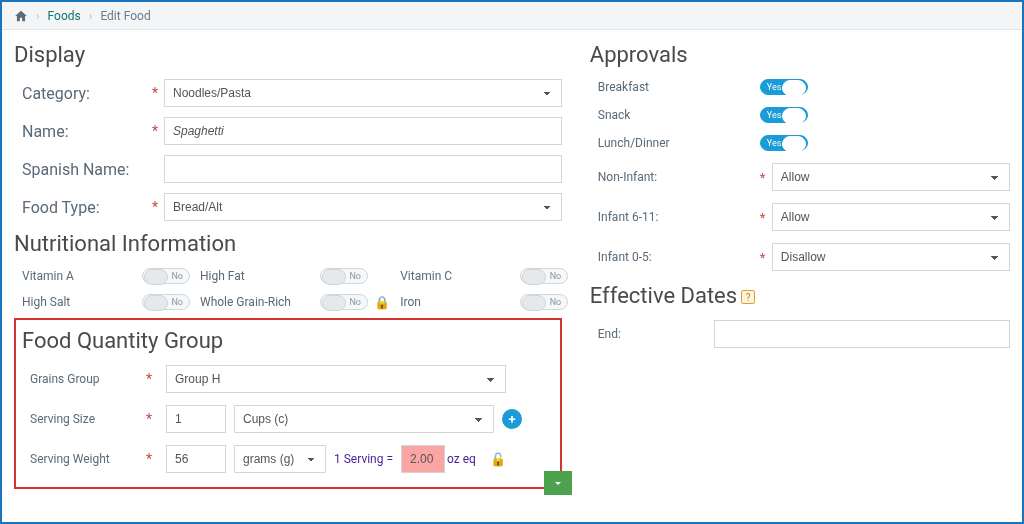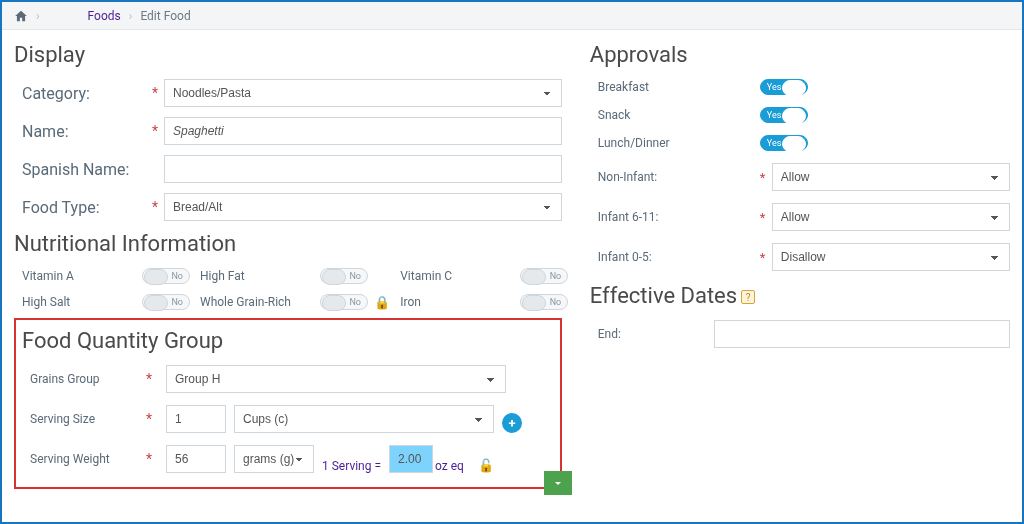--- a/index.html
+++ b/index.html
@@ -1,53 +1,53 @@
 <!DOCTYPE html>
 <html><head>
 <meta charset="utf-8">
 <style>
   * { box-sizing: border-box; }
   html, body { margin: 0; padding: 0; font-family: -apple-system, "Segoe UI", Roboto, Arial, sans-serif; font-size: 13px; color: #555; background: #fff; }
   .frame { width: 1024px; height: 524px; border: 2px solid #1a75bf; background: #fff; overflow: hidden; }
   .breadcrumb { height: 28px; background: #f4f5f7; border-bottom: 1px solid #e4e7ea; display: flex; align-items: center; padding: 0 12px; gap: 8px; font-size: 12px; color: #6c7a88; }
-  .breadcrumb a { color: #4c1d95; text-decoration: none; margin-left: 40px; }
+  .breadcrumb a { color: #0f766e; text-decoration: none; }
   .breadcrumb .sep { color: #b7c0c8; }
   .home-icon svg { width: 14px; height: 14px; fill: #5b6b79; display: block; }
   .content { display: flex; padding: 8px 12px 12px 12px; gap: 20px; }
   .col-left { width: 55%; }
   .col-right { width: 45%; padding-left: 8px; }
   h2.section { font-size: 22px; font-weight: 400; color: #4a4a4a; margin: 4px 0 12px 0; }
   h2.section.tight { margin-top: 10px; }
   .row { display: flex; align-items: center; margin-bottom: 10px; }
   .row .label { width: 130px; font-size: 16px; color: #5a6a78; padding-left: 8px; }
   .row .req { width: 14px; color: #c44; font-size: 14px; text-align: right; }
   .row .field { flex: 1; padding-left: 6px; display: flex; align-items: flex-end; gap: 6px; }
   .select, .input { height: 28px; border: 1px solid #cfd6dc; background: #fff; font-size: 12px; color: #555; padding: 0 8px; }
   .select { width: 100%; appearance: none; background-image: linear-gradient(45deg, transparent 50%, #555 50%), linear-gradient(135deg, #555 50%, transparent 50%); background-position: calc(100% - 14px) 12px, calc(100% - 10px) 12px; background-size: 4px 4px, 4px 4px; background-repeat: no-repeat; }
   .input.full { width: 100%; font-style: italic; }
   .input.sm { width: 60px; }
-  .input.ro { background: #7dd3fc; }
+  .input.ro { background: #fca5a5; }
   .nutr-grid { display: grid; grid-template-columns: 1fr 1fr 1fr; column-gap: 10px; row-gap: 10px; padding-left: 8px; }
   .nutr-item { display: flex; align-items: center; }
   .nutr-item .nlabel { width: 120px; font-size: 12px; color: #5a6a78; }
   .yn-toggle { position: relative; width: 48px; height: 16px; border: 1px solid #cfd6dc; border-radius: 10px; background: #f5f7f8; display: inline-flex; align-items: center; cursor: pointer; }
   .yn-toggle .knob { position: absolute; width: 24px; height: 16px; border-radius: 9px; background: #e5e9ec; left: 1px; top: 0; border: 1px solid #cfd6dc; }
   .yn-toggle .txt { position: absolute; font-size: 9px; color: #8a97a3; }
   .yn-toggle .txt.no { right: 6px; }
   .yn-toggle .txt.yes { left: 6px; }
   .yn-toggle.on { background: #1a9cd6; border-color: #1a9cd6; }
   .yn-toggle.on .knob { left: auto; right: 1px; background: #fff; border-color: #fff; }
   .yn-toggle.on .txt.yes { color: #fff; }
   .yn-toggle:not(.on) .txt.yes { display: none; }
   .lock-icon, .unlock-icon { margin-left: 6px; color: #8a97a3; }
   .fqg-box { border: 2px solid #d43331; padding: 4px 8px 14px 0px; margin-top: 8px; }
   .fqg-row { display: flex; align-items: center; margin-top: 12px; }
   .fqg-row .label { width: 130px; font-size: 12px; color: #5a6a78; padding-left: 14px; }
   .fqg-row .req { width: 14px; color: #c44; font-size: 14px; }
-  .fqg-row .field { flex: 1; display: flex; align-items: flex-end; gap: 8px; padding-left: 6px; }
+  .fqg-row .field { flex: 1; display: flex; align-items: center; gap: 8px; padding-left: 6px; }
   .add-circle { width: 20px; height: 20px; border-radius: 50%; background: #1a9cd6; color: #fff; display: inline-flex; align-items: center; justify-content: center; font-weight: bold; font-size: 13px; cursor: pointer; }
   .serving-txt { font-size: 12px; color: #4c1d95; }
   .approval-row { display: flex; align-items: center; margin-bottom: 12px; }
   .approval-row .alabel { width: 170px; font-size: 12px; color: #5a6a78; padding-left: 8px; }
   .approval-row .acontrol { display: flex; align-items: center; gap: 6px; flex: 1; }
   .help-badge { display: inline-block; width: 14px; height: 14px; border: 1px solid #d8a43a; background: #fdf3d8; border-radius: 2px; font-size: 10px; text-align: center; line-height: 13px; color: #b58a25; margin-left: 4px; vertical-align: 2px; }
   .green-btn { position: absolute; margin-top: -18px; margin-left: 530px; width: 28px; height: 24px; background: #4da24d; display: inline-flex; align-items: center; justify-content: center; cursor: pointer; }
   .green-btn svg { width: 12px; height: 12px; fill: #fff; }
 </style>
 </head>
@@ -163,21 +163,21 @@
             <input class="input sm" value="1" style="">
             <select class="select" style="width:260px"><option>Cups (c)</option></select>
             <span class="add-circle">+</span>
           </div>
         </div>
         <div class="fqg-row">
           <div class="label">Serving Weight</div>
           <div class="req">*</div>
           <div class="field">
             <input class="input sm" value="56" style="">
-            <select class="select" style="width:80px"><option>grams (g)</option></select>
+            <select class="select" style="width:92px"><option>grams (g)</option></select>
             <span class="serving-txt">1 Serving =</span>
             <input class="input sm ro" style="width: 44px;" readonly="" value="2.00">
             <span class="serving-txt" style="margin-left:-6px">oz eq</span>
             <span class="unlock-icon">🔓</span>
           </div>
         </div>
       </div>
 
       <div style="position:relative">
         <div class="green-btn">

